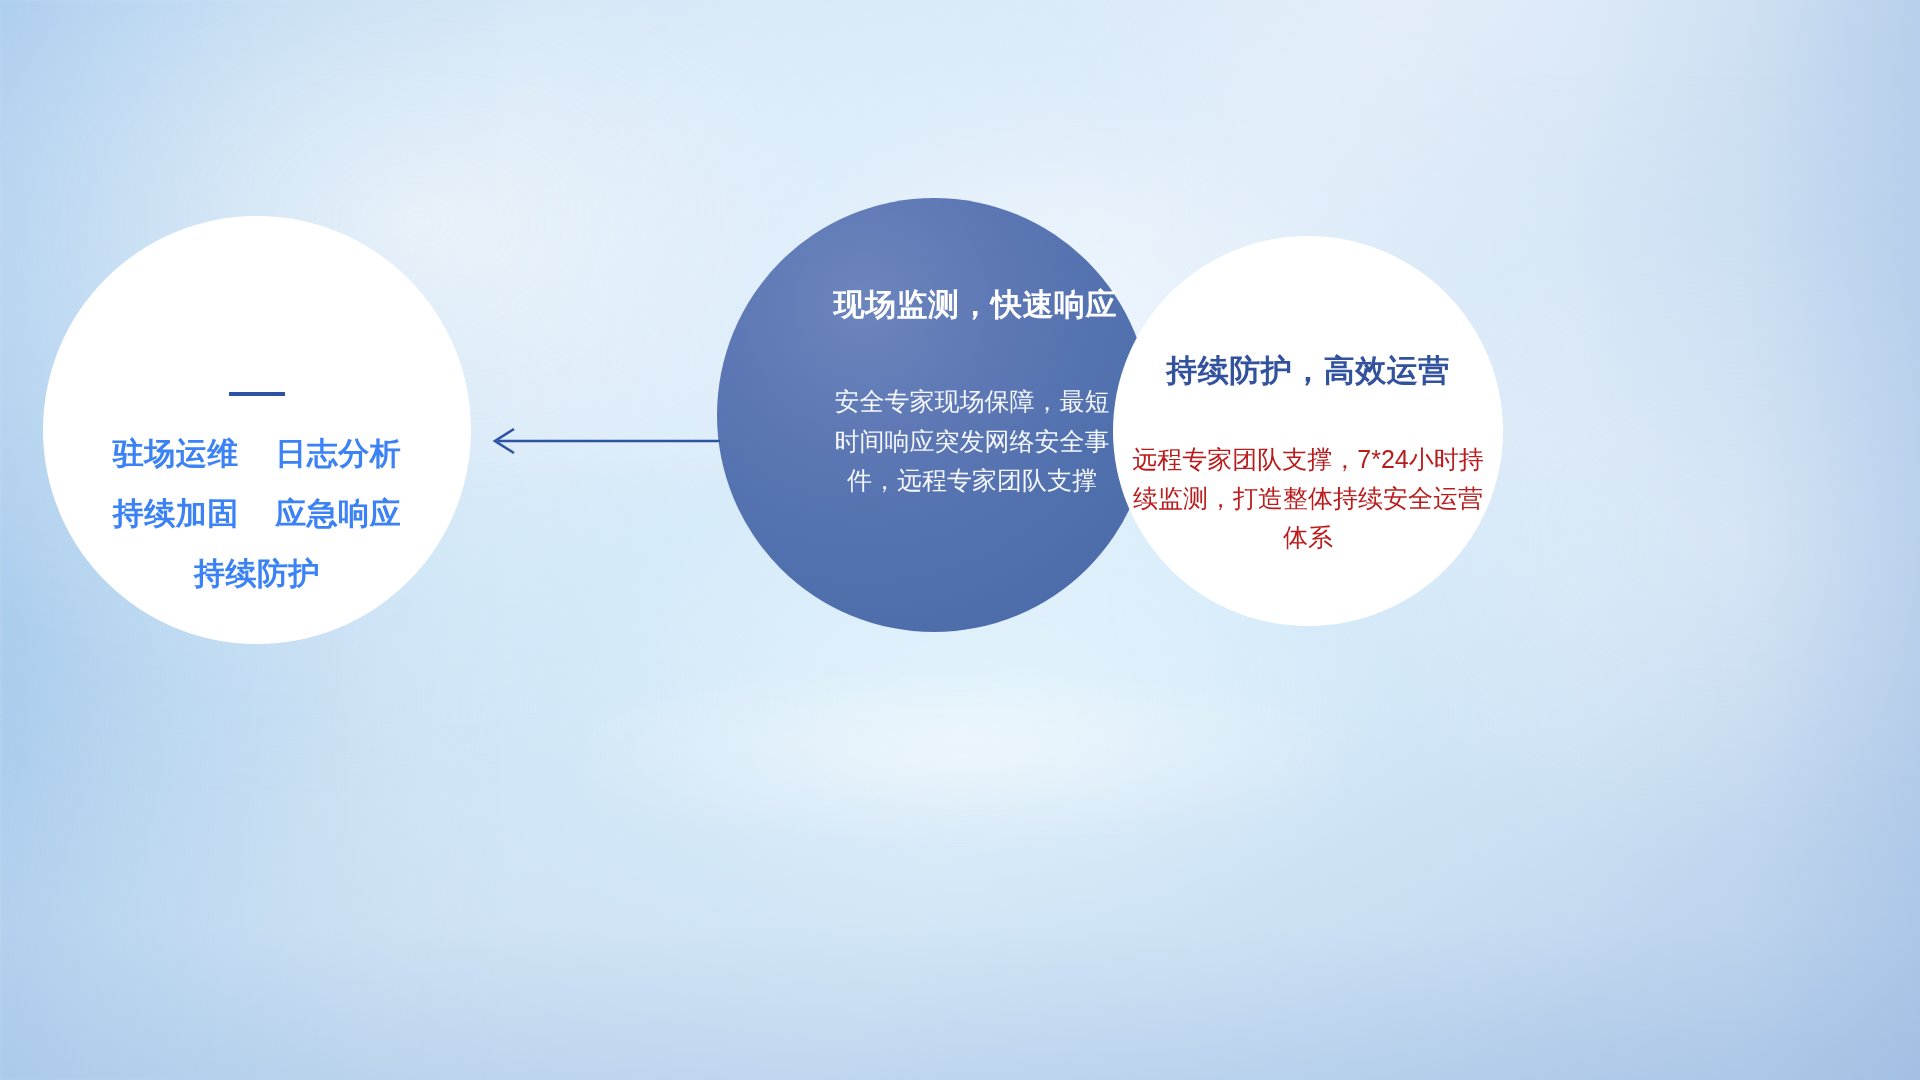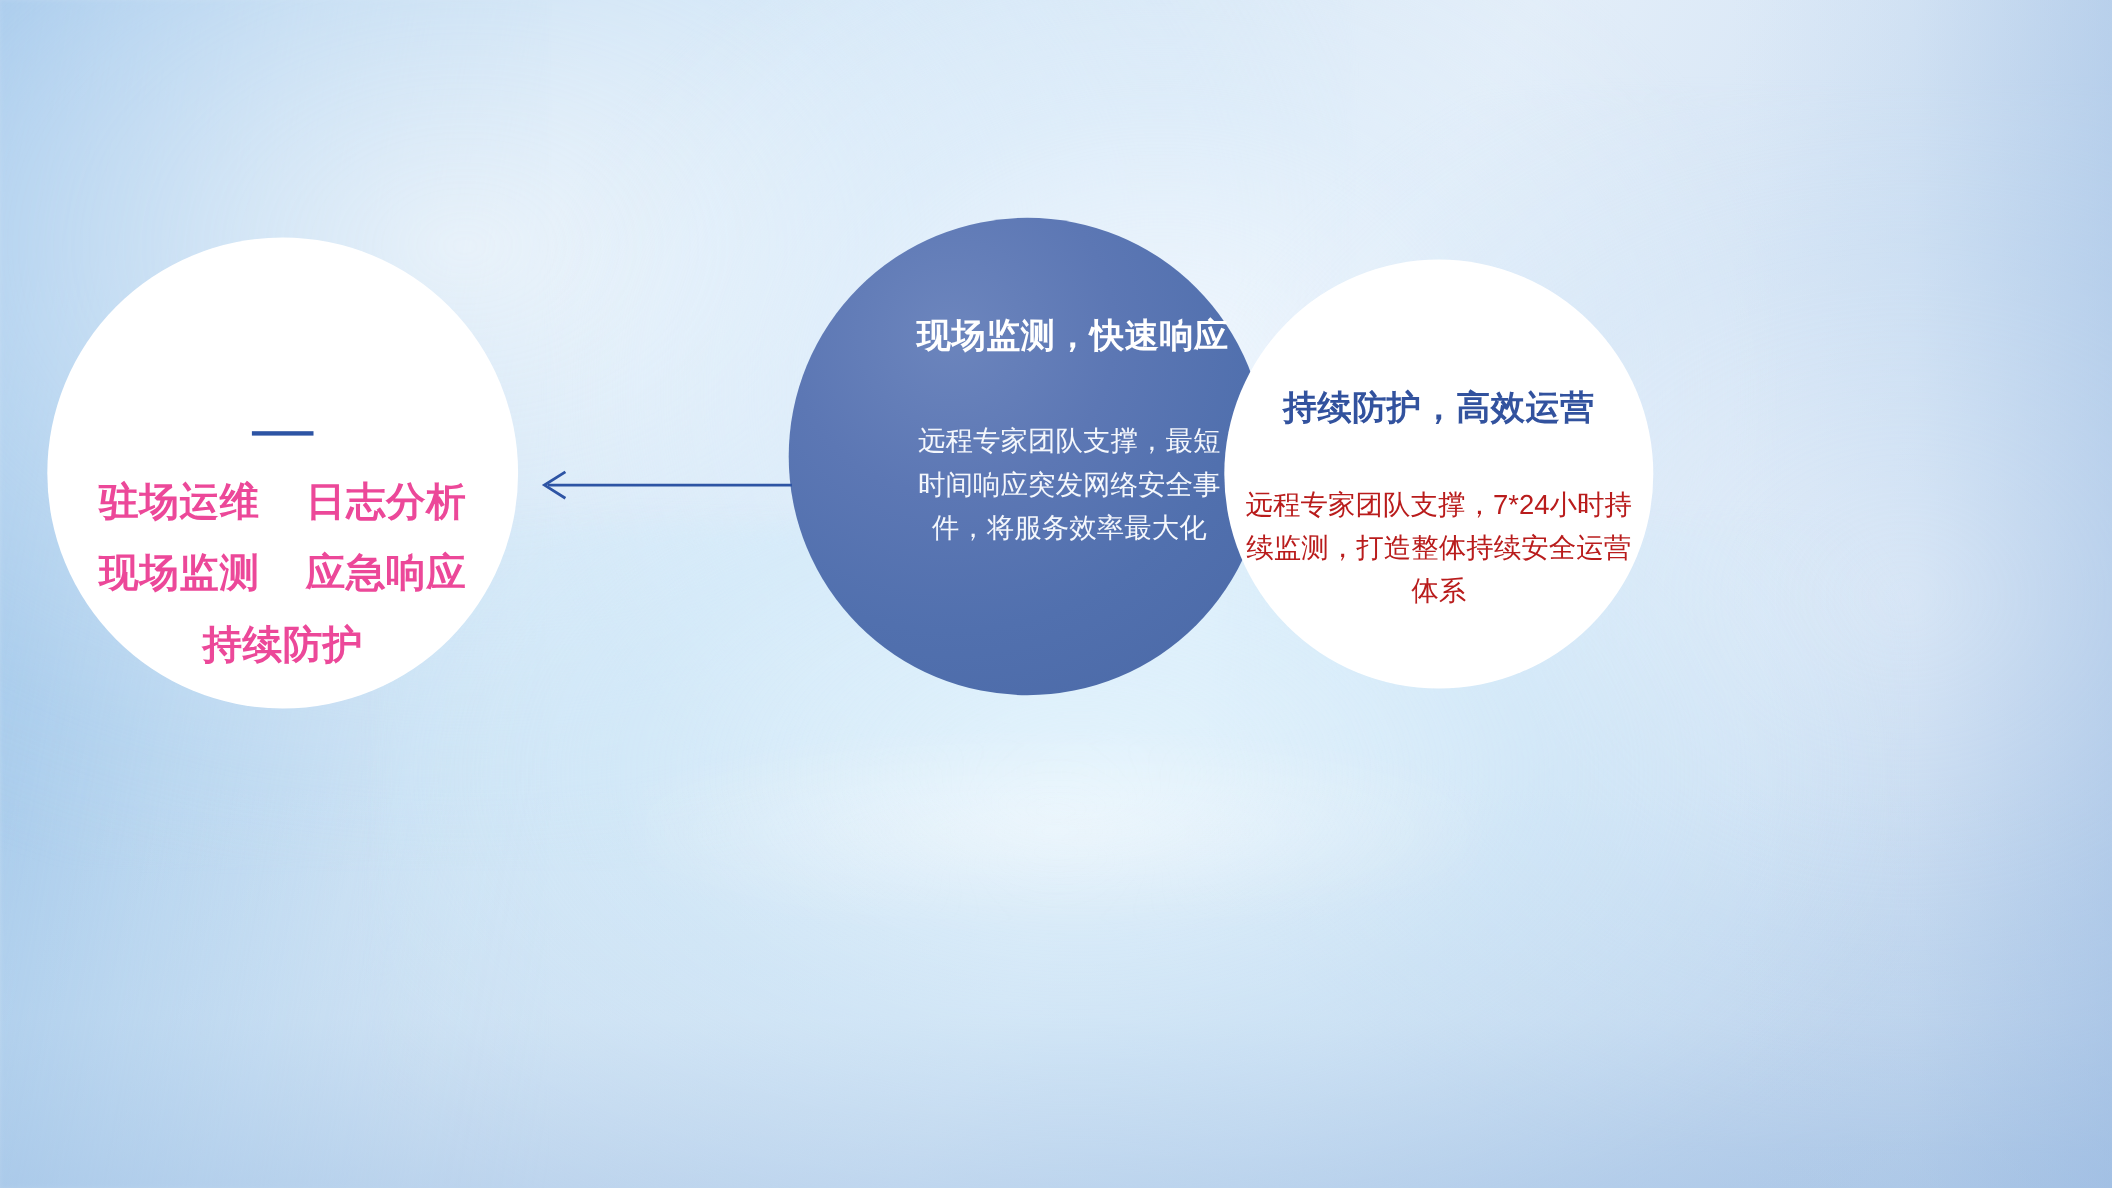--- a/index.html
+++ b/index.html
@@ -163,23 +163,23 @@
     box-sizing: border-box;
   }
   .left-divider {
     width: 56px;
     height: 4px;
     background: #2d54a4;
     margin-bottom: 42px;
     flex: none;
   }
   .left-line {
-    font-size: 36px;
+    font-size: 31px;
     font-weight: bold;
-    color: #ec4899;
+    color: #3b82f6;
     line-height: 1;
     letter-spacing: 0.5px;
     margin-bottom: 29px;
     white-space: pre;
     text-align: right;
   }
   .left-line:last-child {
     margin-bottom: 0;
   }
 
@@ -287,36 +287,36 @@
   <div class="bg-glow-4"></div>
   <div class="bg-glow-3"></div>
   <div class="bg-wisp"></div>
   <div class="bg-tint-bottom"></div>
   <div class="bg-tint-right"></div>
 
   <div class="circle" id="circle-left">
     <div class="inner">
       <div class="left-divider"></div>
       <div class="left-line">驻场运维    日志分析</div>
-      <div class="left-line">现场监测    应急响应</div>
+      <div class="left-line">持续加固    应急响应</div>
       <div class="left-line">持续防护</div>
     </div>
   </div>
 
   <div id="flow-arrow">
     <svg width="240" height="46" viewBox="0 0 240 46">
       <line x1="240" y1="23" x2="18" y2="23" stroke="#2d54a4" stroke-width="2.6"></line>
       <polyline points="34,11 15,23 34,35" fill="none" stroke="#2d54a4" stroke-width="2.6" stroke-linejoin="miter" stroke-linecap="butt"></polyline>
     </svg>
   </div>
 
   <div class="circle" id="circle-mid">
     <div class="inner">
       <div class="mid-title">现场监测，快速响应</div>
-      <div class="mid-body">远程专家团队支撑，最短时间响应突发网络安全事件，将服务效率最大化</div>
+      <div class="mid-body">安全专家现场保障，最短时间响应突发网络安全事件，远程专家团队支撑</div>
     </div>
   </div>
 
   <div class="circle" id="circle-right">
     <div class="inner">
       <div class="right-title">持续防护，高效运营</div>
       <div class="right-body">远程专家团队支撑，7*24小时持续监测，打造整体持续安全运营体系</div>
     </div>
   </div>
 

